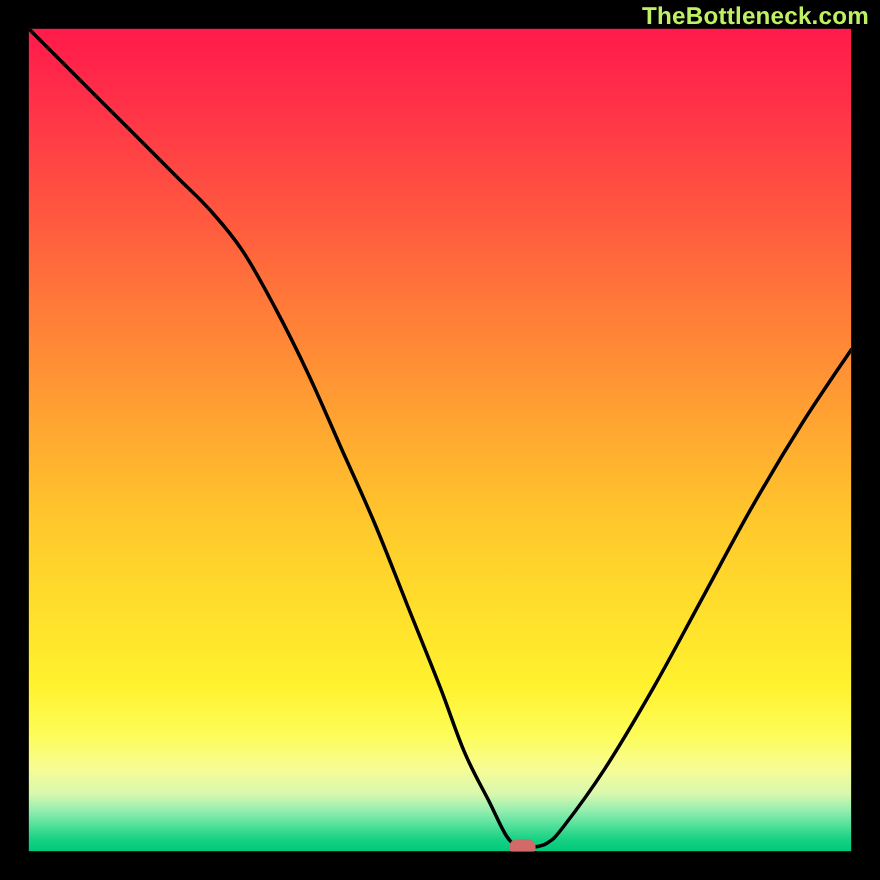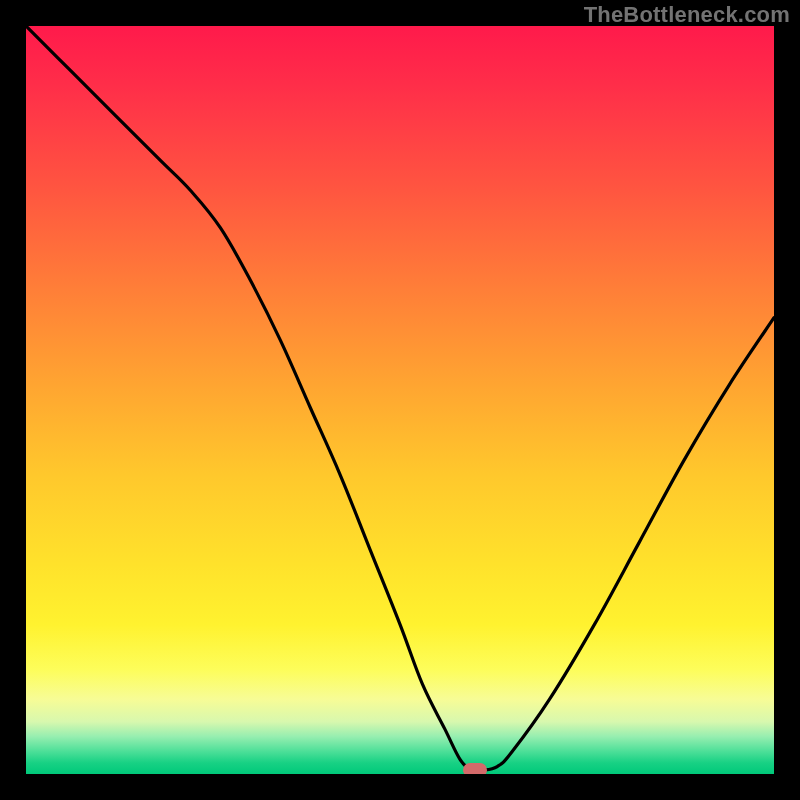--- a/index.html
+++ b/index.html
@@ -60,21 +60,21 @@
     background: #d36a6a;
     border-radius: 7px;
   }
   .watermark {
     position: absolute;
     top: 2px;
     right: 10px;
     font-family: Arial, Helvetica, sans-serif;
     font-size: 22px;
     font-weight: 600;
-    color: #737373;
+    color: #bef264;
     letter-spacing: 0.2px;
     user-select: none;
     margin-left: 24px;
   }
 </style>
 </head>
 <body>
 
 <div class="frame">
 

